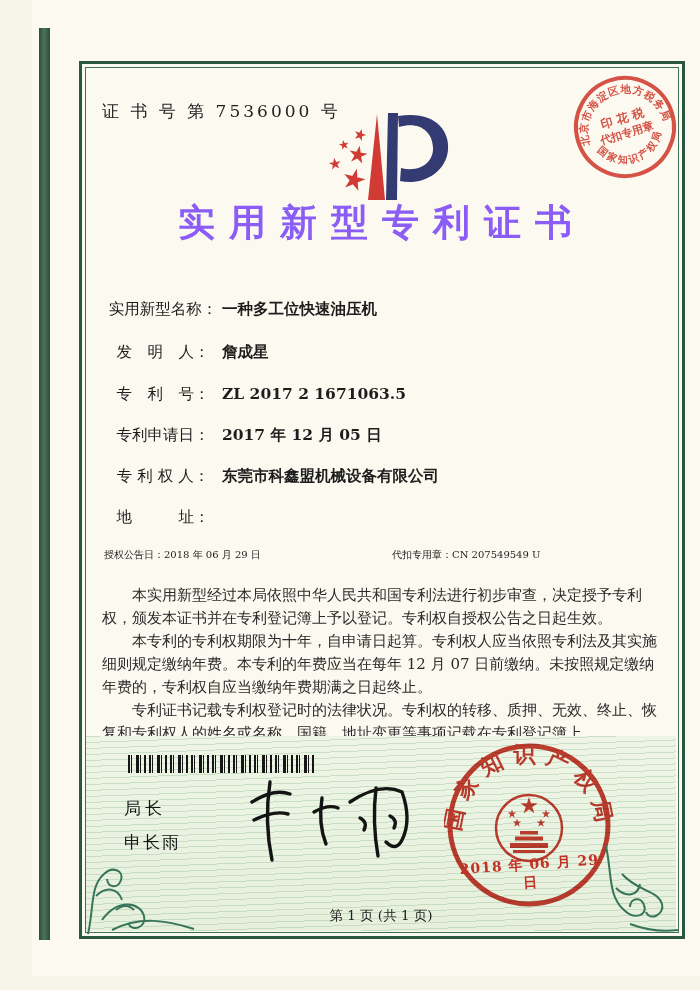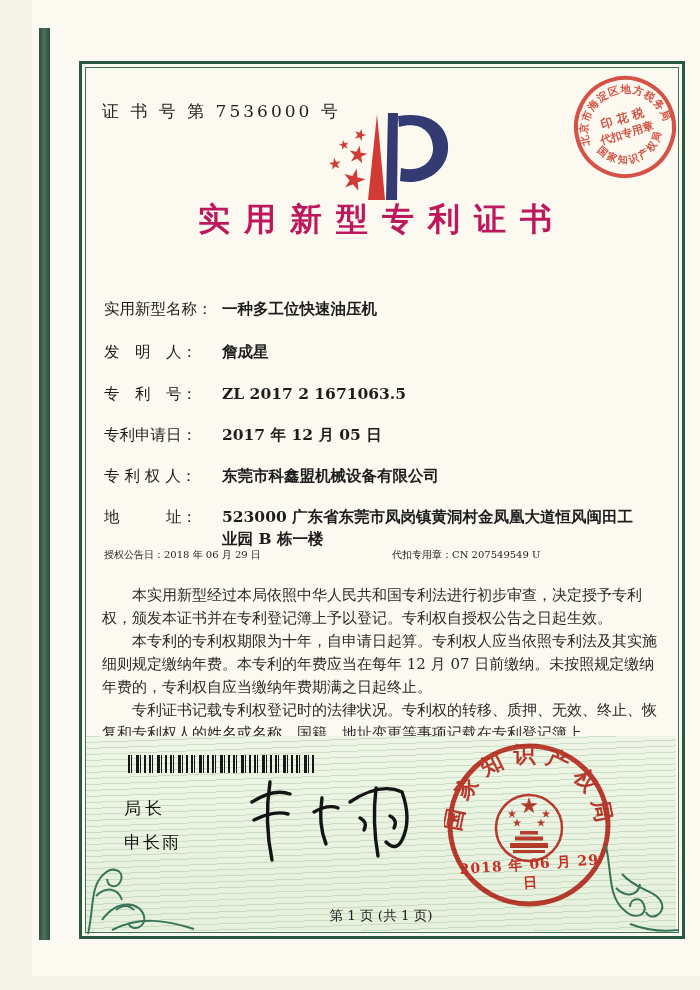--- a/index.html
+++ b/index.html
@@ -6,23 +6,23 @@
   .page{position:relative;width:700px;height:976px;background:#fcfaf0;overflow:hidden;
         font-family:"DejaVu Serif","Liberation Serif",serif;color:#1d1d1d;margin-left:32px;}
   .spine{position:absolute;left:7px;top:28px;width:11px;height:912px;
          background:linear-gradient(90deg,#2c4c3c,#4d735c 45%,#2c4c3c);}
   .edge-shadow{position:absolute;right:0;top:0;width:8px;height:100%;
          background:linear-gradient(90deg,rgba(0,0,0,0),rgba(90,90,70,.12));}
   .frame{position:absolute;left:53px;top:67px;width:592px;height:864px;
          border:1px solid #3c7156;outline:3px solid #29573f;outline-offset:3px;}
   .cert-no{position:absolute;left:70px;top:100px;font-size:17px;letter-spacing:3px;color:#222;}
   .title{position:absolute;left:50px;top:198px;width:600px;text-align:center;
-         font-size:32px;font-weight:700;letter-spacing:14px;color:#be185d;}
+         font-size:37px;font-weight:700;letter-spacing:14px;color:#8b5cf6;}
   .row{position:absolute;left:72px;width:540px;display:flex;font-size:15.5px;line-height:22px;}
-  .row .lbl{flex:0 0 118px;white-space:nowrap;}
+  .row .lbl{flex:0 0 118px;white-space:nowrap;text-align:center;}
   .row .val{flex:1;font-weight:bold;}
   .grant-row{position:absolute;left:72px;top:548px;width:556px;display:flex;font-size:10px;}
   .grant-row .g1{flex:0 0 288px;}
   .paras{position:absolute;left:70px;top:584px;width:562px;font-size:15px;line-height:23px;color:#2a2a2a;}
   .paras p{margin:0;text-indent:2em;}
   .band{position:absolute;left:54px;top:736px;width:590px;height:195px;
         background:
           repeating-linear-gradient(178deg,rgba(124,175,128,.30) 0 1px,rgba(0,0,0,0) 1px 6px),
           linear-gradient(#eef5e6,#e6f0dc);}
   .barcode{position:absolute;left:96px;top:755px;width:186px;height:18px;
@@ -109,21 +109,20 @@
   <div class="row" style="top:424px">
     <span class="lbl">专利申请日：</span>
     <span class="val">2017 年 12 月 05 日</span>
   </div>
   <div class="row" style="top:465px">
     <span class="lbl">专 利 权 人：</span>
     <span class="val">东莞市科鑫盟机械设备有限公司</span>
   </div>
   <div class="row" style="top:506px">
     <span class="lbl">地　　　址：</span>
-    <span class="val">523000 广东省东莞市凤岗镇黄洞村金凤凰大道恒风闽田工业园 B 栋一楼</span>
   </div>
 
   <div class="grant-row">
     <span class="g1"><span>授权公告日：</span><span>2018 年 06 月 29 日</span></span>
     <span class="g2"><span>代扣专用章：</span><span>CN 207549549 U</span></span>
   </div>
 
   <div class="paras">
     <p>本实用新型经过本局依照中华人民共和国专利法进行初步审查，决定授予专利权，颁发本证书并在专利登记簿上予以登记。专利权自授权公告之日起生效。</p>
     <p>本专利的专利权期限为十年，自申请日起算。专利权人应当依照专利法及其实施细则规定缴纳年费。本专利的年费应当在每年 12 月 07 日前缴纳。未按照规定缴纳年费的，专利权自应当缴纳年费期满之日起终止。</p>

